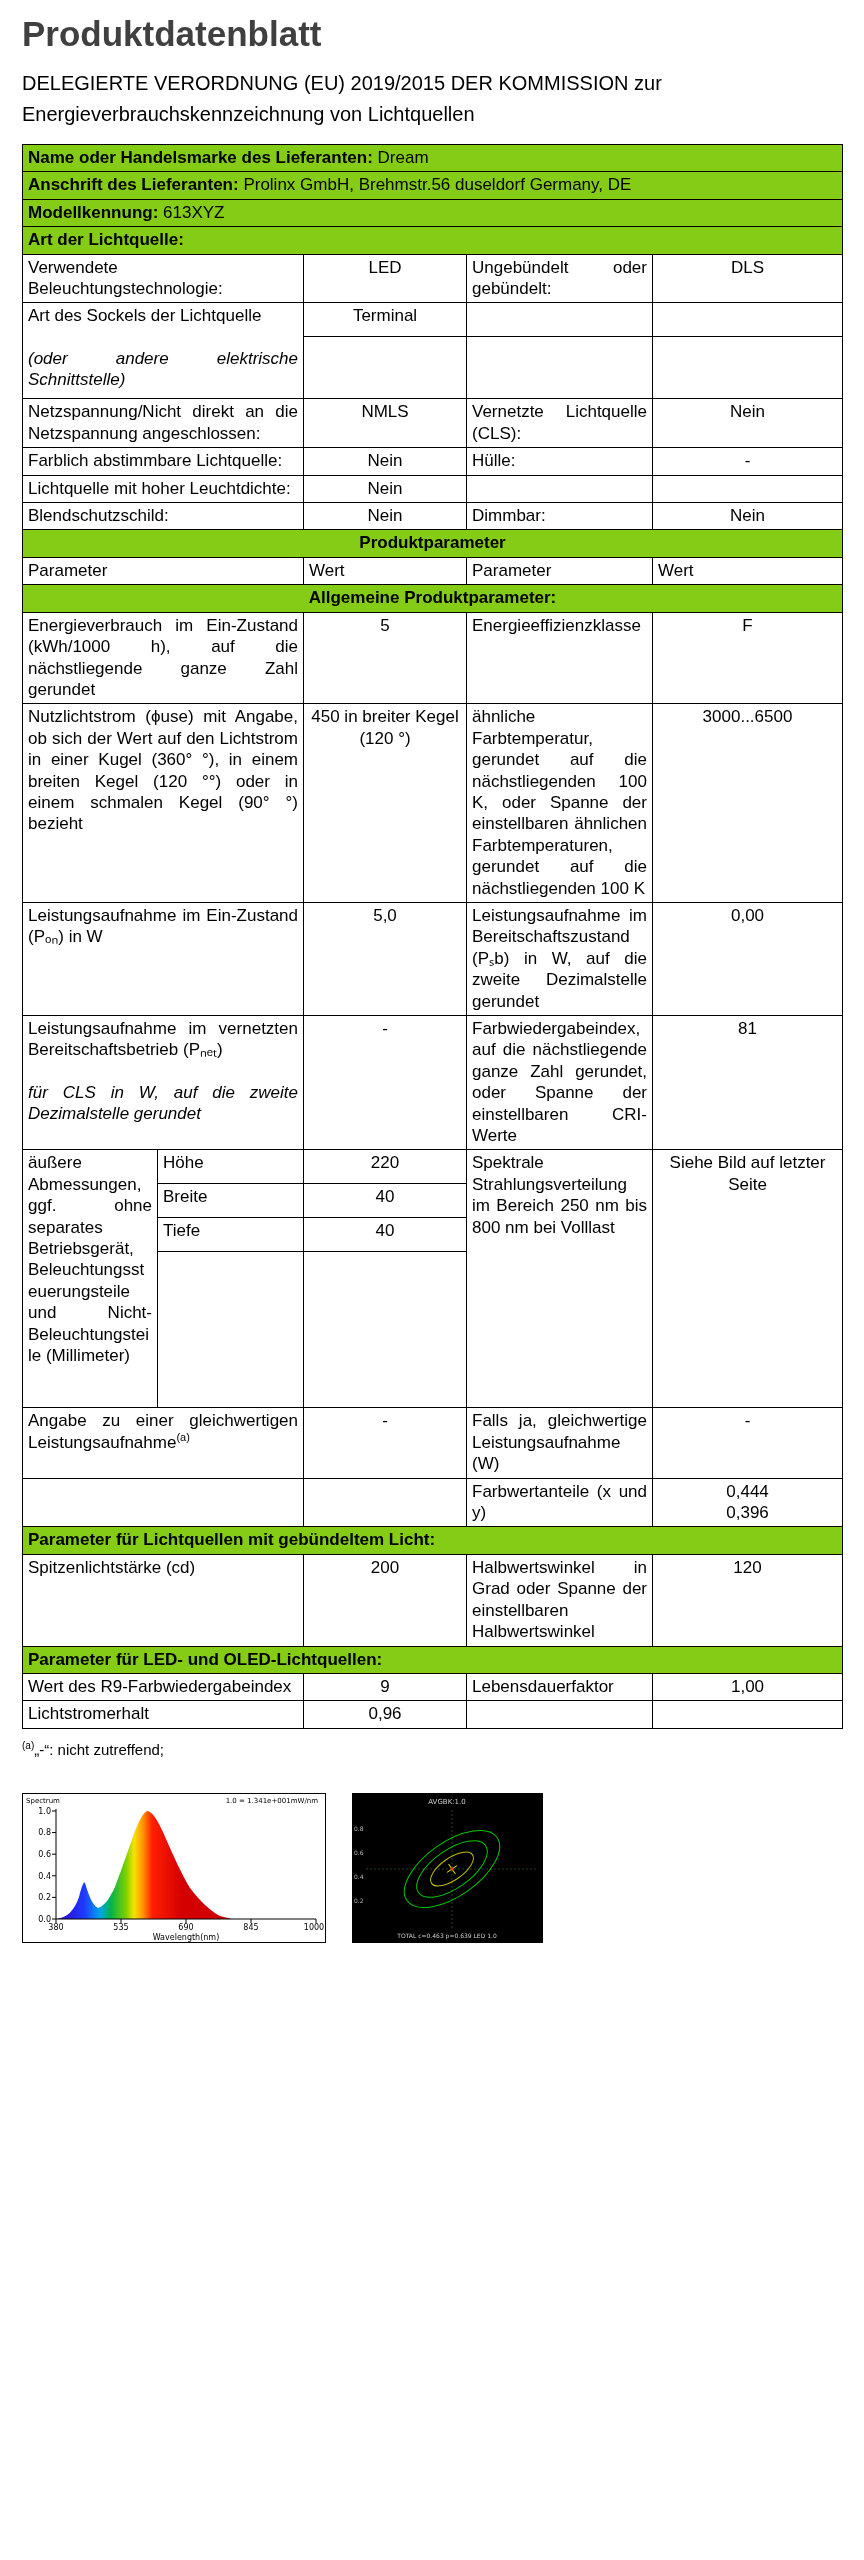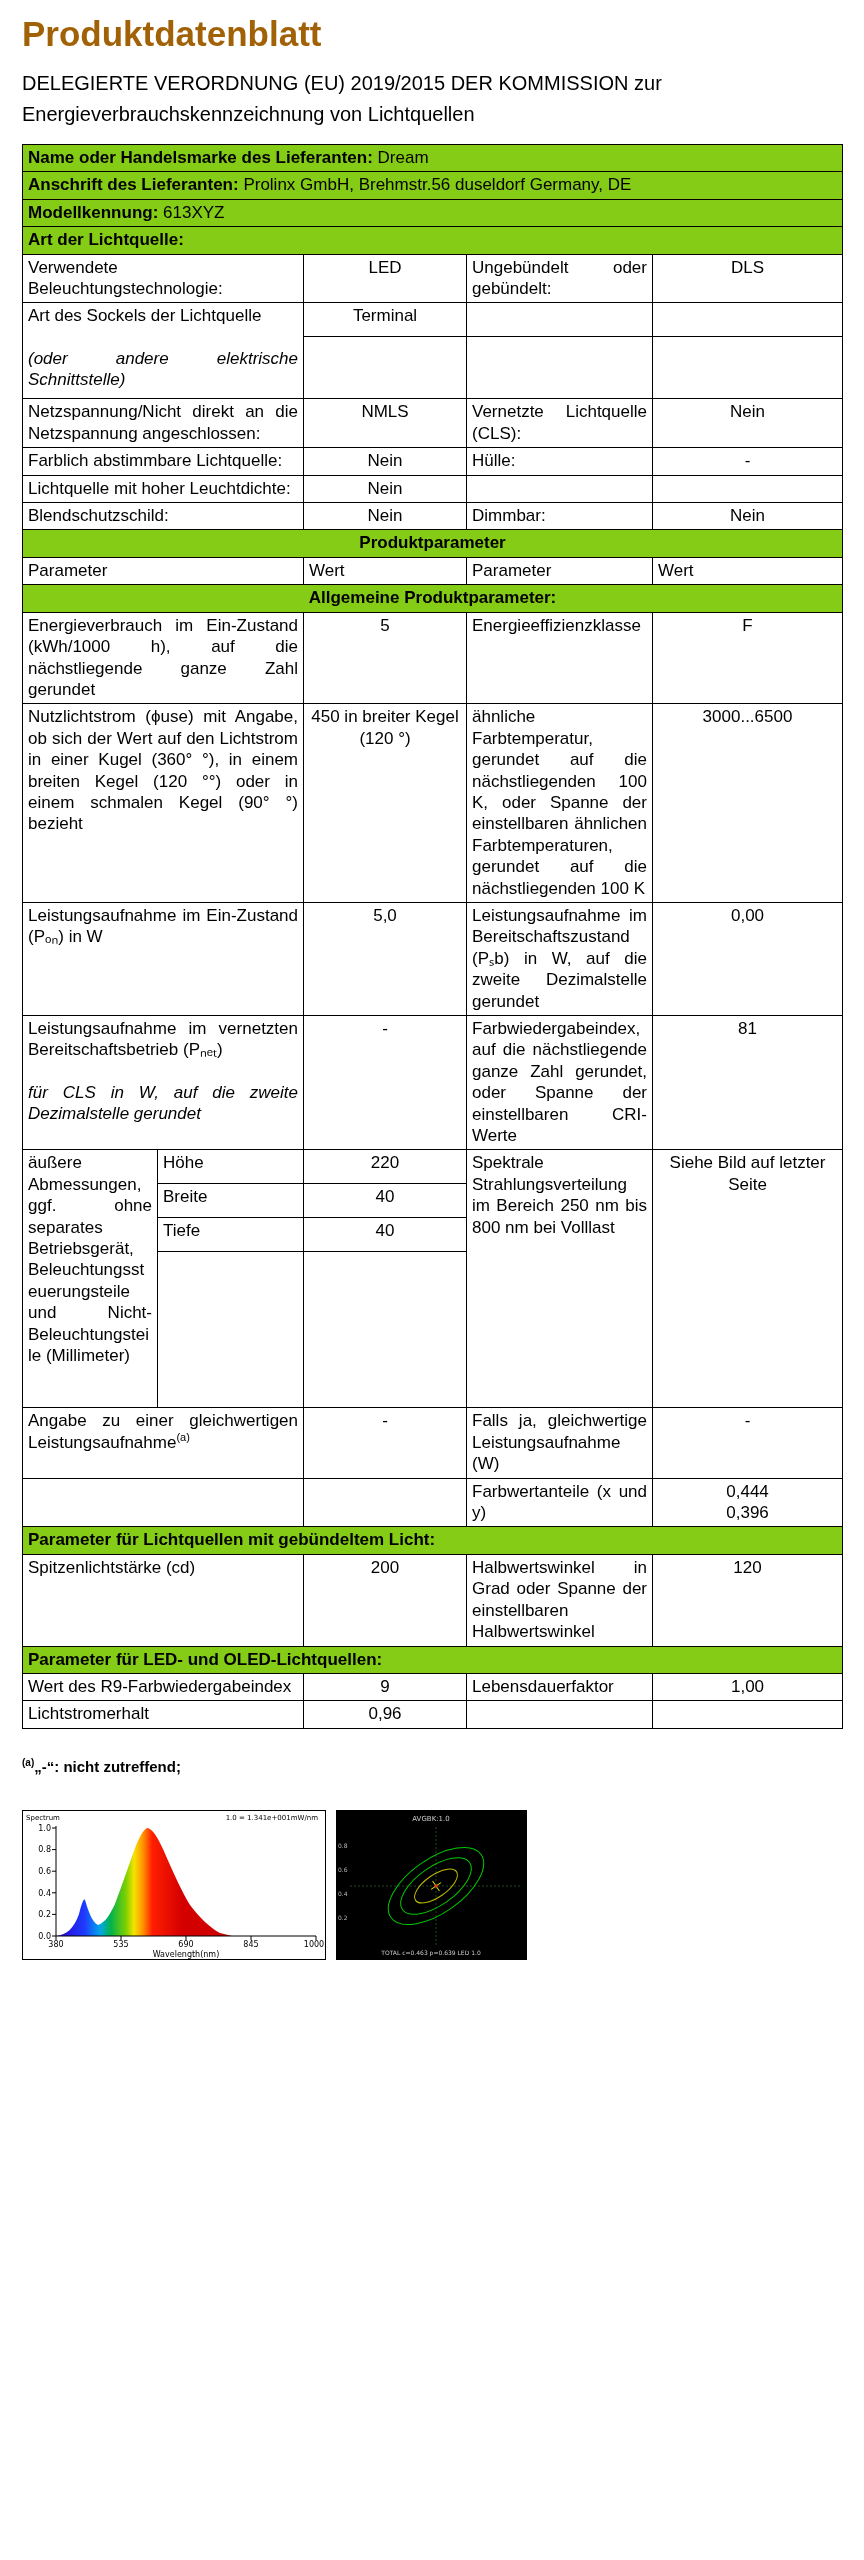--- a/index.html
+++ b/index.html
@@ -1,39 +1,39 @@
 <!DOCTYPE html>
 <html lang="de"><head>
 <meta charset="utf-8">
 <style>
   html,body{margin:0;padding:0;}
   body{
     width:864px;min-height:2560px;background:#ffffff;color:#000;
     font-family:"Liberation Sans", sans-serif;
   }
   .page{padding:12px 22px 0 22px;}
-  .title{color:#a16207;font-size:35px;font-weight:700;margin:2px 0 14px 0;}
+  .title{color:#404040;font-size:35px;font-weight:700;margin:2px 0 14px 0;}
   .subtitle{font-size:20px;line-height:1.55;margin:0 0 14px 0;}
   table.sheet{border-collapse:collapse;table-layout:fixed;width:820px;font-size:17px;}
   .sheet td{
     border:1px solid #000;vertical-align:top;padding:2px 5px 3px 5px;
     line-height:1.26;overflow:hidden;
   }
   tr.hdr > td{background:#84cc16;}
   .b{font-weight:700;}
   .ctr{text-align:center;}
   .lab{text-align:justify;hyphens:auto;overflow-wrap:break-word;}
   .left{text-align:left;}
   .val{text-align:center;overflow-wrap:break-word;}
   .sup{font-size:11px;vertical-align:super;line-height:1;}
   p{margin:0;}
   .p2{margin-top:21px;font-style:italic;}
-  .fn{font-size:15px;line-height:1.75;margin-top:25px;font-weight:bold;}
+  .fn{font-size:15px;line-height:1.75;margin-top:8px;}
   .fn .sup{font-size:10px;}
-  .charts{display:flex;gap:10px;margin-top:30px;align-items:flex-start;}
+  .charts{display:flex;gap:26px;margin-top:30px;align-items:flex-start;}
   svg text{font-family:"DejaVu Sans", sans-serif;}
 </style>
 </head>
 <body>
 
 <div class="page">
 
   <div class="title">Produktdatenblatt</div>
 
   <div class="subtitle">

